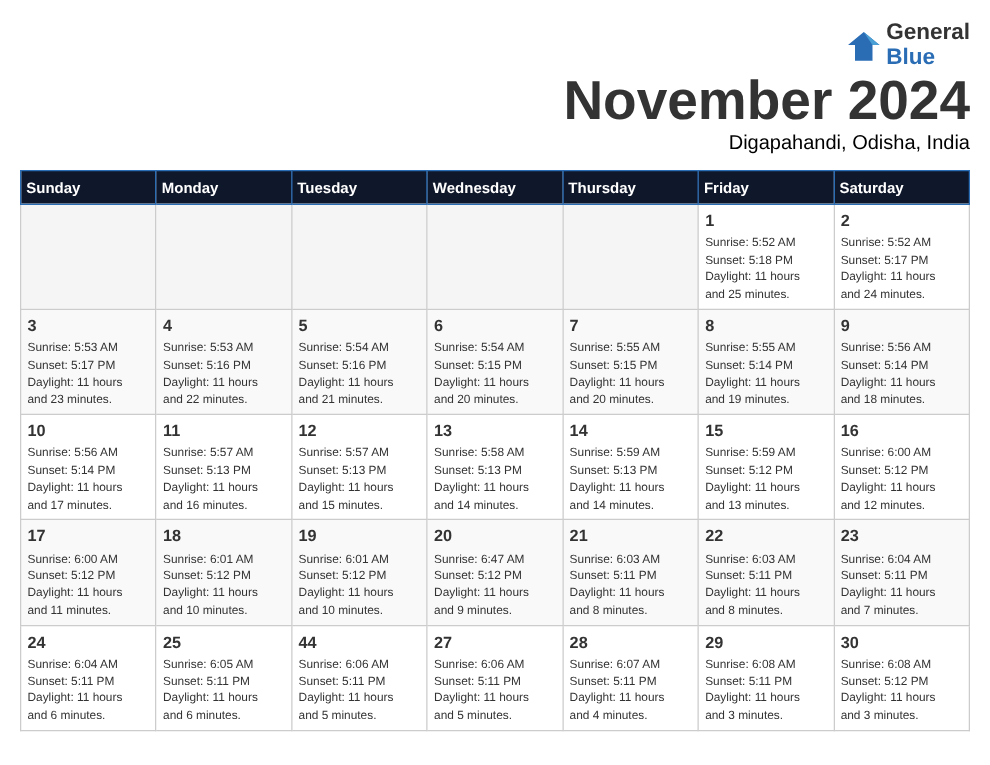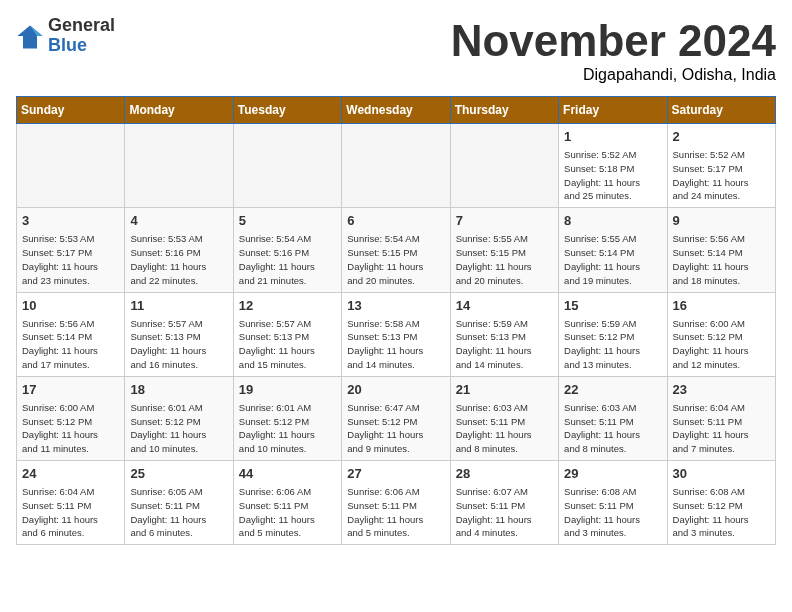--- a/index.html
+++ b/index.html
@@ -6,22 +6,23 @@
     body {
       font-family: Arial, sans-serif;
       background: #fff;
       width: 792px;
       min-height: 612px;
       padding: 16px;
     }
     .header {
       display: flex;
       justify-content: space-between;
-      align-items: flex-start;
+      align-items: flex-end;
       margin-bottom: 12px;
+      flex-direction: column;
     }
     .logo {
       display: flex;
       align-items: center;
       gap: 4px;
     }
     .logo-text {
       display: flex;
       flex-direction: column;
       font-size: 18px;
@@ -45,21 +46,21 @@
     .location {
       font-size: 16px;
       color: #000000;
     }
     .calendar {
       width: 100%;
       border-collapse: collapse;
       table-layout: fixed;
     }
     .calendar th {
-      background: #a16207;
+      background: #0f172a;
       color: #fff;
       padding: 6px 4px;
       font-size: 12px;
       text-align: left;
       border: 1px solid #2a6db5;
     }
     .calendar td {
       border: 1px solid #ccc;
       vertical-align: top;
       padding: 4px 5px;

